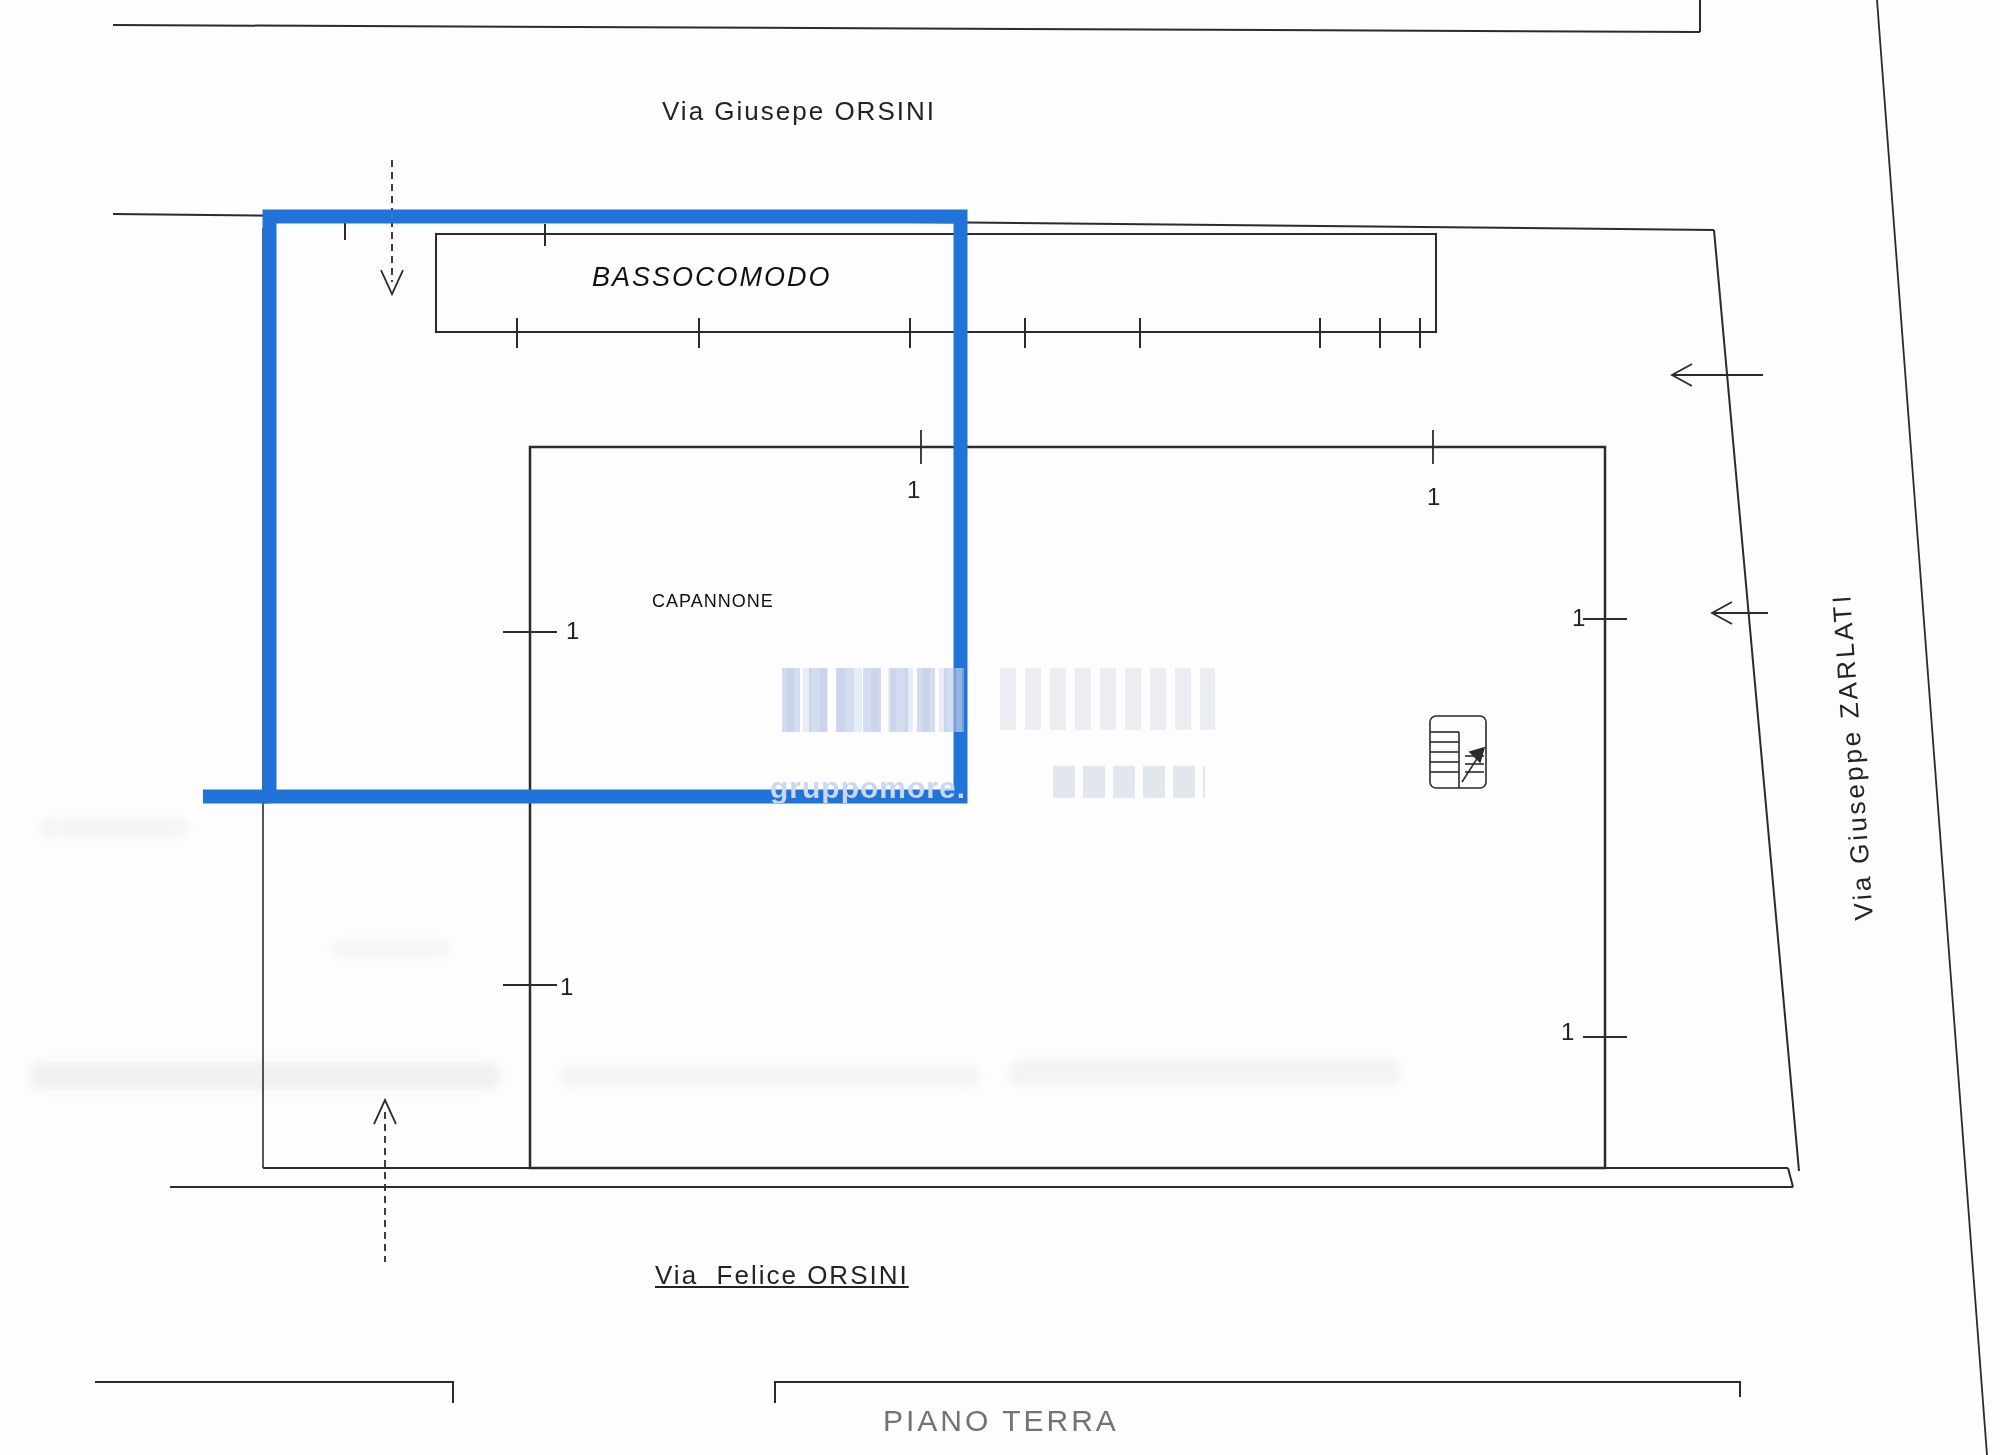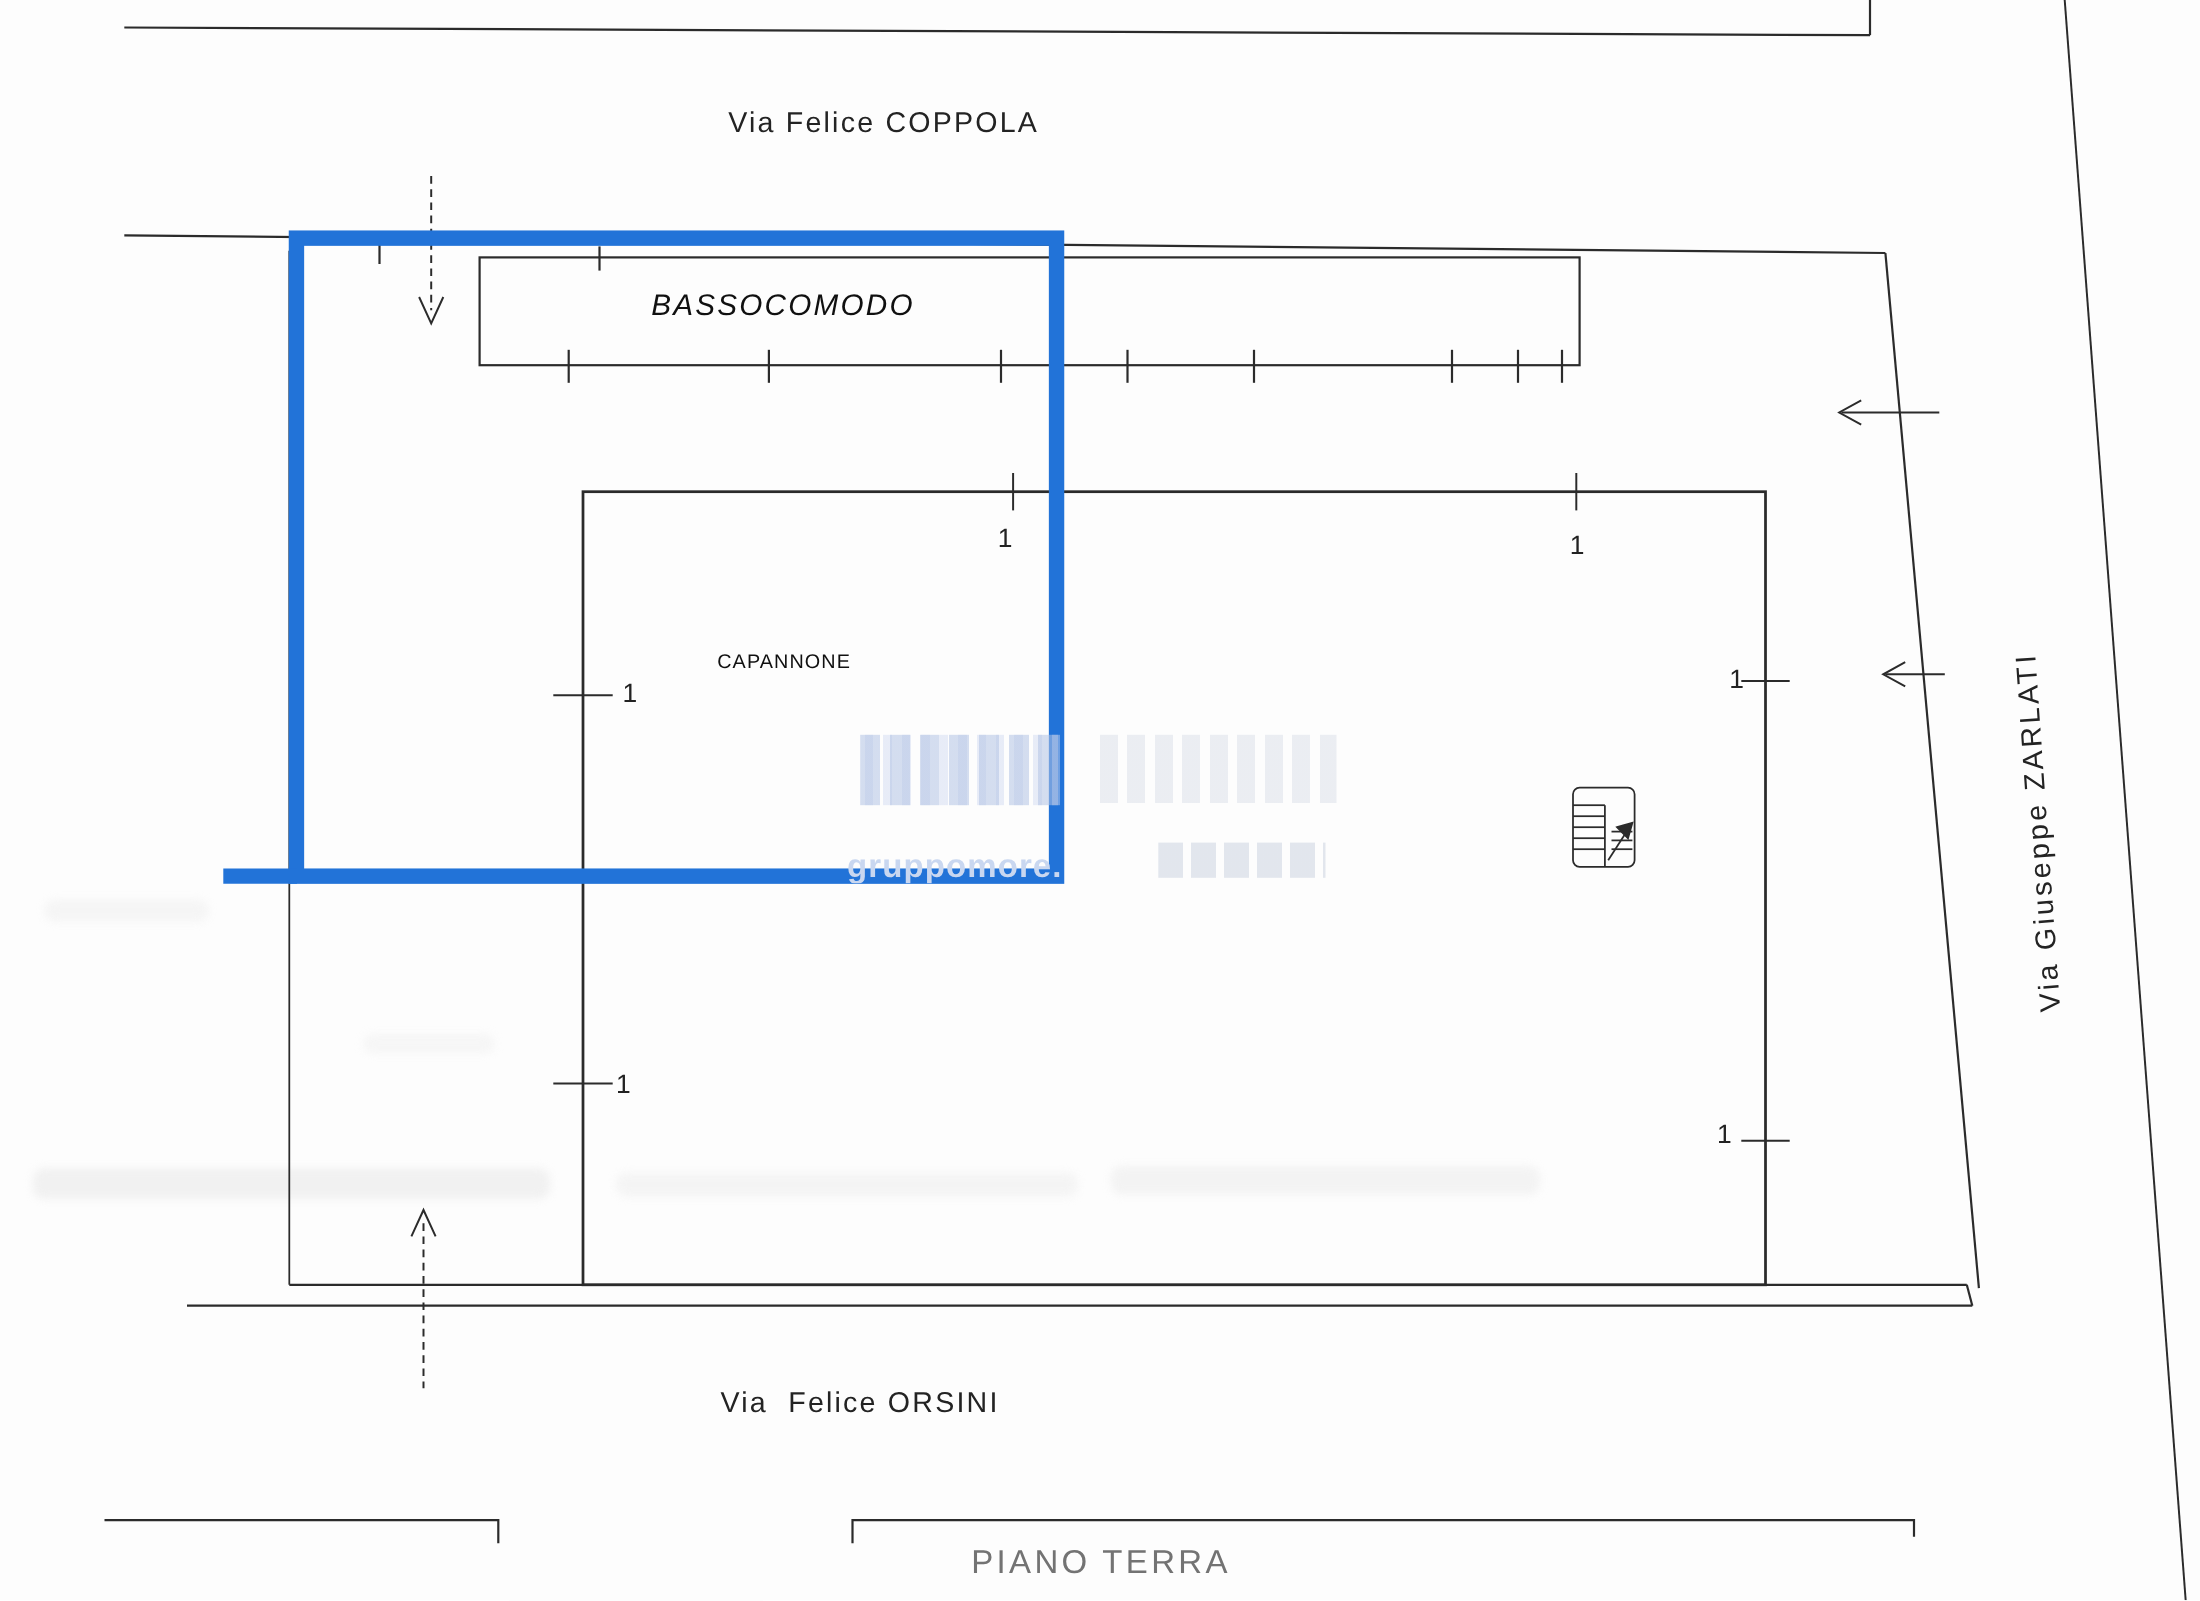--- a/index.html
+++ b/index.html
@@ -9,21 +9,21 @@
     background:#fdfdfd;
     font-family:"Liberation Sans", sans-serif;
     overflow:hidden;
     color:#1c1c1c;
   }
   .linework{position:absolute;left:0;top:0;}
   .label{position:absolute;white-space:pre;color:#161616;}
   .street{font-size:26px;letter-spacing:2px;color:#232323;}
   .room{font-size:18px;letter-spacing:1px;color:#101010;}
   .lbl-coppola{left:662px;top:96px;}
-  .lbl-orsini{left:655px;top:1260px;}
+  .lbl-orsini{left:655px;top:1260px;text-decoration:underline;}
   .lbl-zarlati{
     left:1603px;top:741px;width:500px;text-align:center;
     transform:rotate(-94deg);transform-origin:center;
     font-size:26px;letter-spacing:3px;color:#232323;
   }
   .lbl-bassocomodo{left:592px;top:262px;font-size:27px;letter-spacing:2px;font-style:italic;}
   .lbl-cortiliva{left:327px;top:514px;line-height:34px;font-size:27px;}
   .lbl-capannone{left:652px;top:591px;}
   .lbl-piano-terra{left:883px;top:1404px;font-size:30px;letter-spacing:3px;color:#737373;}
   .dim-label{position:absolute;font-size:24px;color:#222;}
@@ -156,21 +156,21 @@
       <rect x="269.5" y="216.5" width="691" height="580" stroke-width="14"></rect>
       <line x1="203" y1="796.5" x2="270" y2="796.5" stroke-width="14"></line>
     </g>
   </svg>
 
   <div class="wm-blocks wm-a"></div>
   <div class="wm-blocks wm-b"></div>
   <div class="wm-blocks wm-more"></div>
   <div class="wm-text">gruppomore.i</div>
 
-  <div class="label street lbl-coppola">Via Felice COPPOLA</div>
+  <div class="label street lbl-coppola">Via Giusepe ORSINI</div>
   <div class="label street lbl-orsini">Via  Felice ORSINI</div>
   <div class="label lbl-zarlati">Via Giuseppe ZARLATI</div>
 
   <div class="label room lbl-bassocomodo">BASSOCOMODO</div>
   <div class="label room lbl-capannone">CAPANNONE</div>
   <div class="label lbl-piano-terra">PIANO TERRA</div>
 
   <span class="dim-label" style="left:907px;top:476px;">1</span>
   <span class="dim-label" style="left:1427px;top:483px;">1</span>
   <span class="dim-label" style="left:566px;top:617px;">1</span>

